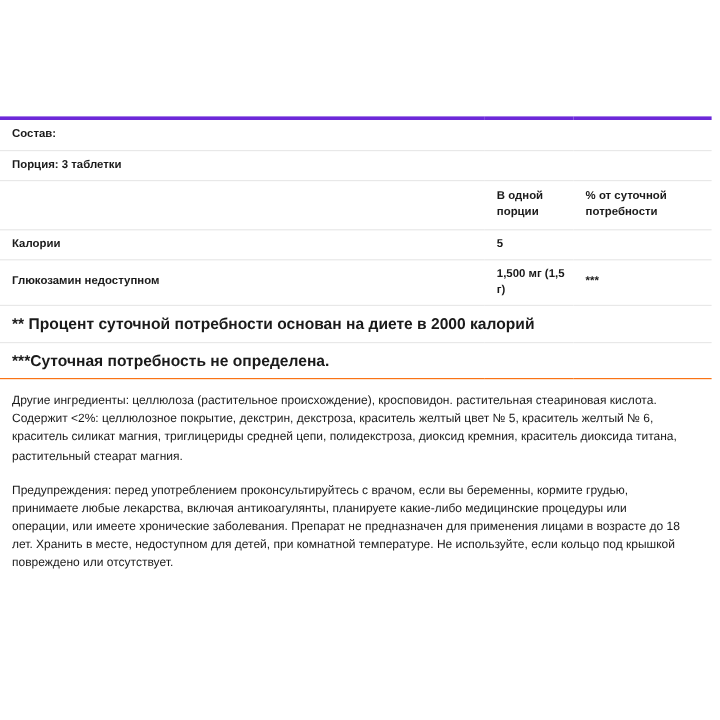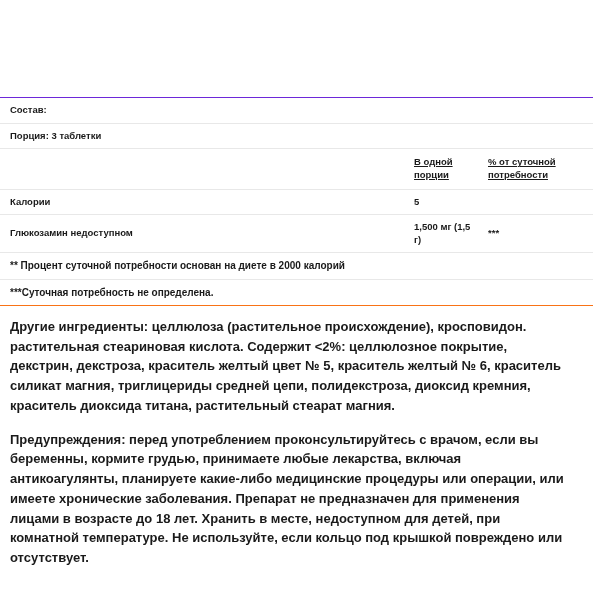--- a/index.html
+++ b/index.html
@@ -39,57 +39,56 @@
   }
   table.facts td {
     border-top: 1px solid #e8e8e8;
     padding: 6px 4px 6px 10px;
     vertical-align: middle;
     font-weight: bold;
     color: #1a1a1a;
     word-wrap: break-word;
   }
   table.facts tr.first-row td {
-    border-top: 1px solid #6d28d9;
+    border-top: 3px solid #6d28d9;
   }
   table.facts tr:last-child td {
     border-bottom: 1px solid #f97316;
   }
   col.c-name { width: 404px; }
   col.c-amount { width: 74px; }
   col.c-dv { width: 115px; }
 
   td.amount, td.dv {
     padding-left: 0;
   }
   td.name {
     padding-right: 10px;
   }
   tr.header-row td {
     vertical-align: top;
     padding-top: 7px;
     padding-bottom: 7px;
-    text-decoration: underline;
   }
   tr.header-row td.name {
     padding: 0;
     border-top: 1px solid #e8e8e8;
   }
   td.footnote {
-    font-size: 10px;
+    font-size: 13px;
     font-weight: bold;
     padding-top: 7px;
     padding-bottom: 7px;
   }
 
   
   .para {
-    font-size: 13px;
+    font-size: 10px;
     line-height: 1.52;
-    font-weight: bold;
+    font-weight: normal;
     color: #1a1a1a;
     padding: 0 8px 0 10px;
     width: 575px;
     box-sizing: border-box;
   }
   .para-other {
     margin-top: 11px;
   }
   .para-warning {
     margin-top: 14px;

